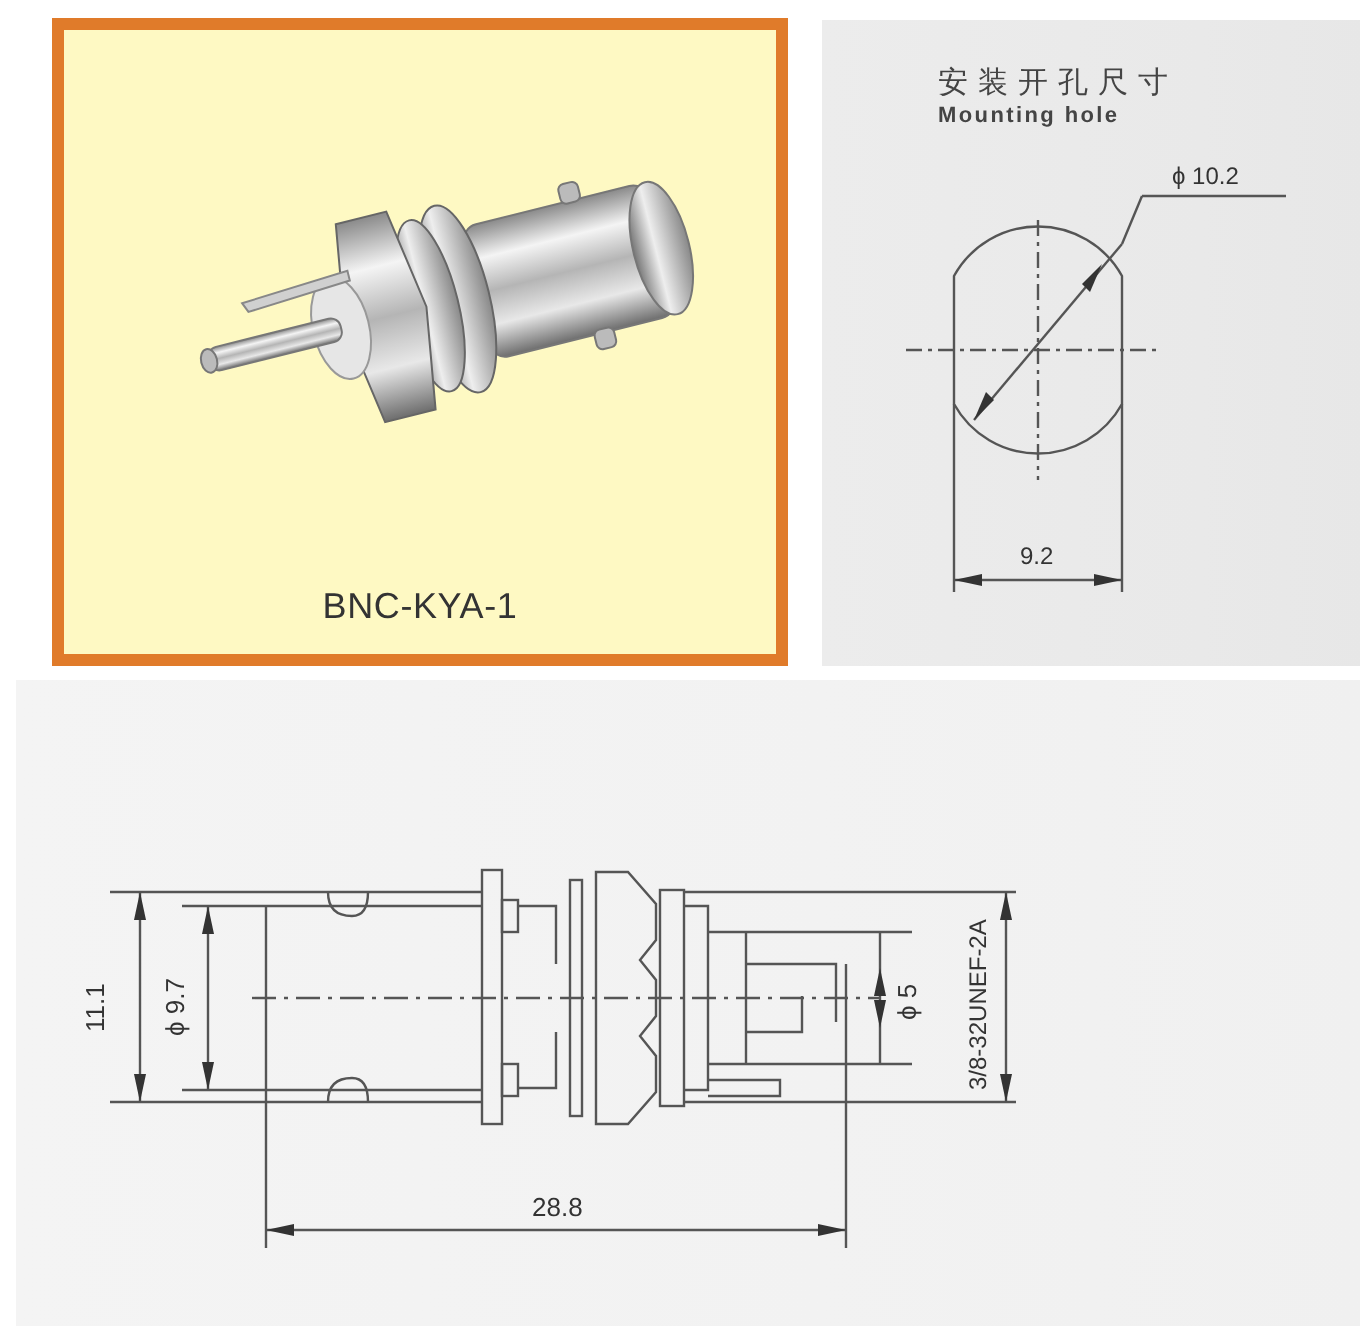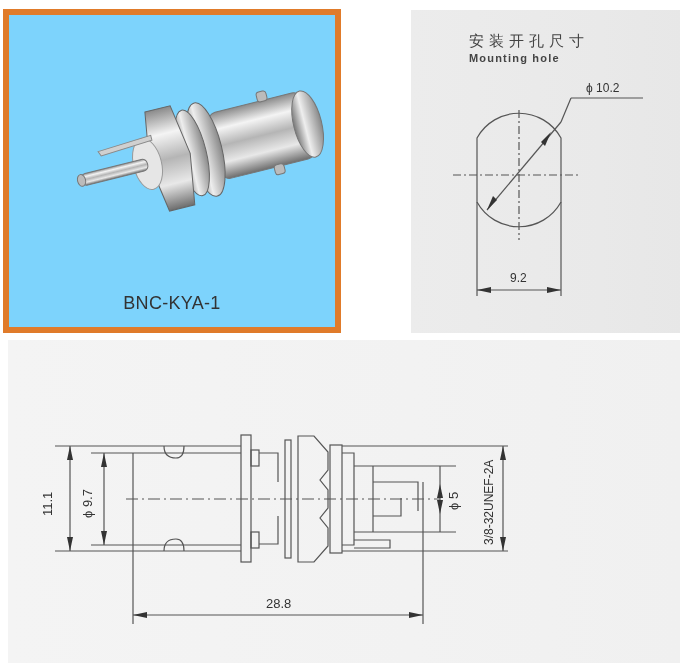--- a/index.html
+++ b/index.html
@@ -2,22 +2,22 @@
 <html><head>
   <meta charset="utf-8">
   <style>
     html, body { margin: 0; padding: 0; }
     body {
       width: 680px; height: 663px; background: #ffffff; position: relative; overflow: hidden;
       font-family: "Liberation Sans", sans-serif;
     }
     .panel { position: absolute; box-sizing: border-box; }
     #photo-panel {
-      left: 3px; top: 9px; width: 338px; height: 324px;
-      border: 6px solid #e07b2a; background: #7dd3fc;
+      left: 26px; top: 9px; width: 368px; height: 324px;
+      border: 6px solid #e07b2a; background: #fef9c3;
     }
     #hole-panel {
       left: 411px; top: 10px; width: 315px; height: 323px;
       background: linear-gradient(90deg, #ececec 0%, #e9e9e9 60%, #e6e6e6 100%);
     }
     #drawing-panel {
       left: 8px; top: 340px; width: 672px; height: 323px;
       background: linear-gradient(90deg, #f4f4f4 0%, #f2f2f2 60%, #f0f0f0 100%);
     }
     .caption {

